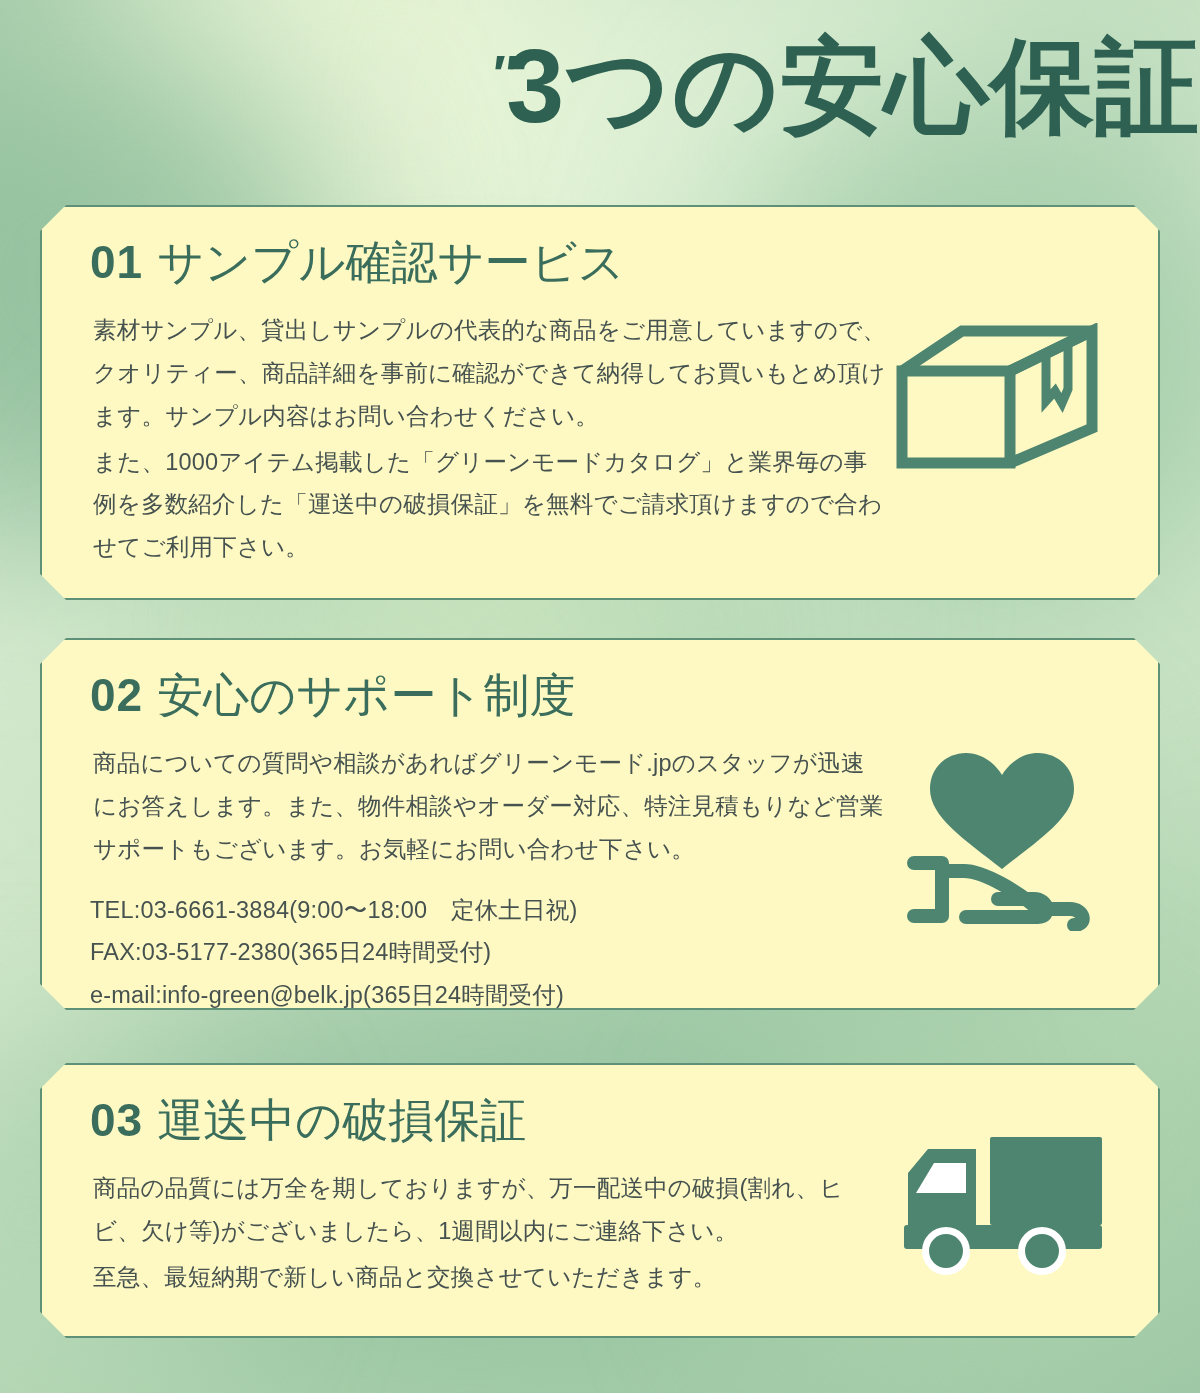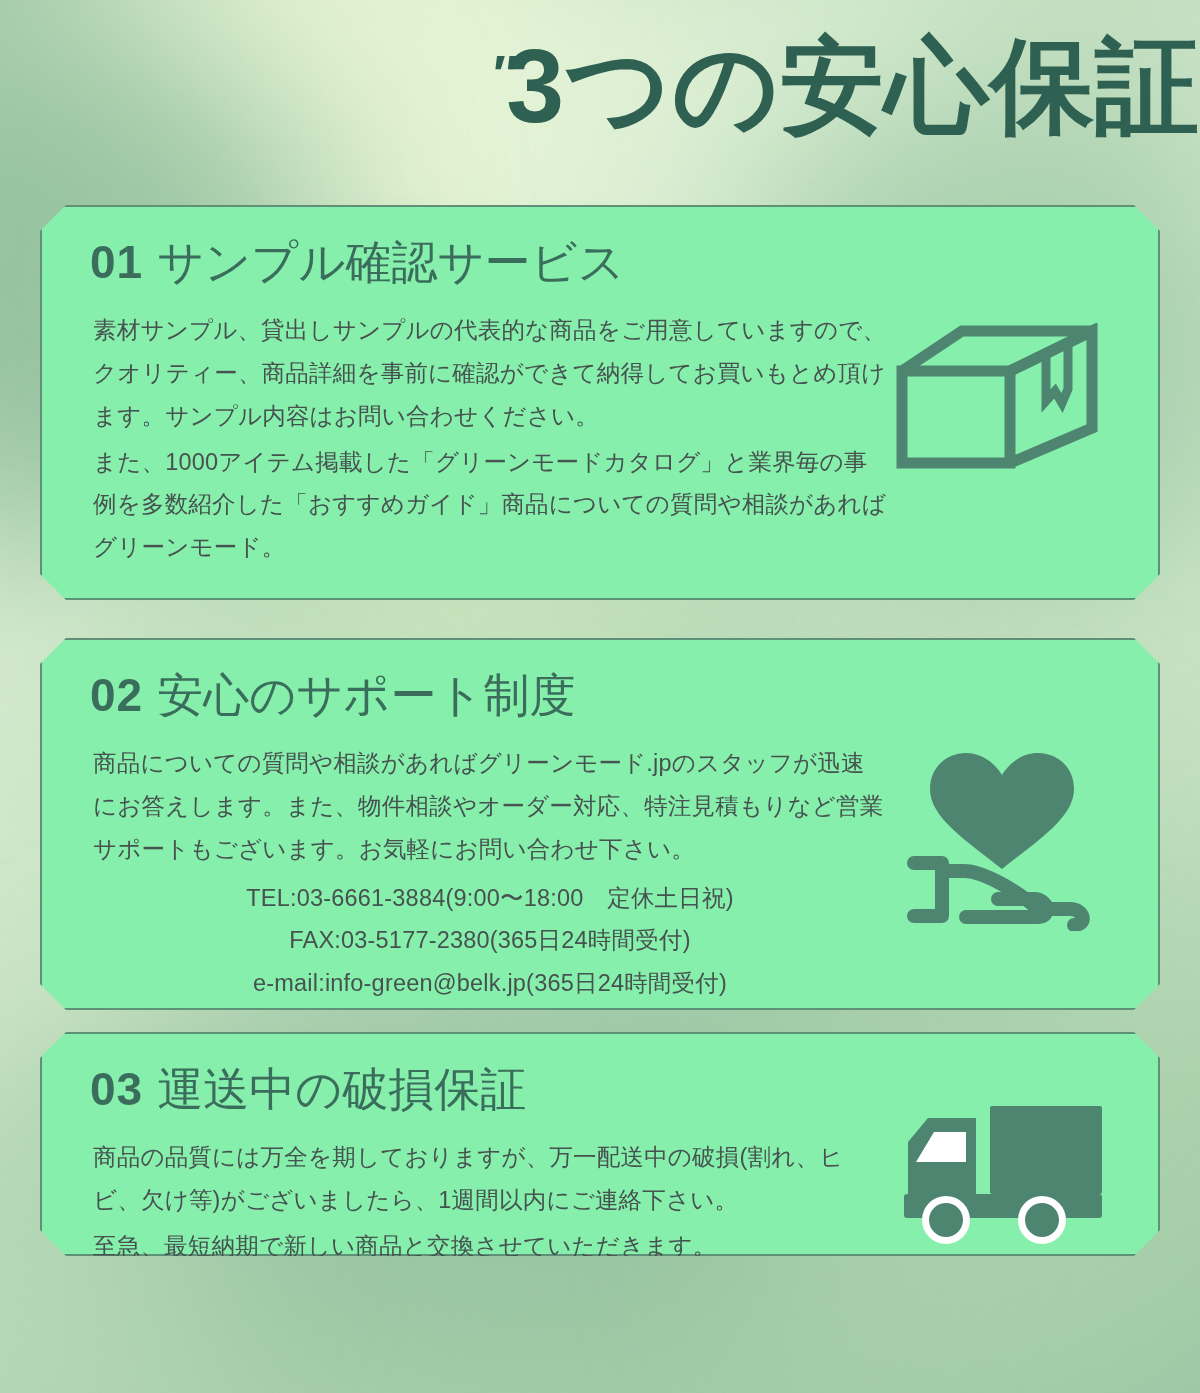--- a/index.html
+++ b/index.html
@@ -67,42 +67,42 @@
     left:8px;
     letter-spacing:-4px;
     font-weight:700;
   }
 
   
   .card {
     position:absolute;
     left:40px;
     width:1120px;
-    background:#86efac;
+    background:#fef9c3;
     border:2px solid #5f9178;
     clip-path:polygon(
       26px 0,
       calc(100% - 26px) 0,
       100% 26px,
       100% calc(100% - 26px),
       calc(100% - 26px) 100%,
       26px 100%,
       0 calc(100% - 26px),
       0 26px);
   }
   .card-inner {
     position:relative;
     width:100%;
     height:100%;
     padding:28px 44px 24px 48px;
   }
 
   #card-1 { top:205px;  height:395px; }
   #card-2 { top:638px;  height:372px; }
-  #card-3 { top:1032px; height:224px; }
+  #card-3 { top:1063px; height:275px; }
 
   .card-title {
     color:#3a6d5b;
     font-size:46px;
     line-height:1.18;
     font-weight:400;
     white-space:nowrap;
   }
   .card-title .num {
     font-weight:700;
@@ -112,21 +112,21 @@
 
   .card-body {
     margin-top:20px;
     color:#46524f;
     font-size:23.5px;
     line-height:1.82;
     max-width:800px;
     letter-spacing:.2px;
   }
   .card-body p { margin:3px; }
-  .contact { margin-top:6px;text-align:center; }
+  .contact { margin-top:18px; }
   .contact div { white-space:nowrap; }
 
   
   .icon-well {
     position:absolute;
     display:flex;
     align-items:center;
     justify-content:center;
   }
   #icon-box   { right:46px; top:108px;  width:230px; height:170px; }
@@ -159,21 +159,21 @@
     <span class="mark">″</span><span>3つの安心保証</span>
   </h1>
 
   <section class="card" id="card-1">
     <div class="card-inner">
       <h2 class="card-title">
         <span class="num">01</span><span>サンプル確認サービス</span>
       </h2>
       <div class="card-body">
         <p>素材サンプル、貸出しサンプルの代表的な商品をご用意していますので、クオリティー、商品詳細を事前に確認ができて納得してお買いもとめ頂けます。サンプル内容はお問い合わせください。</p>
-        <p>また、1000アイテム掲載した「グリーンモードカタログ」と業界毎の事例を多数紹介した「おすすめガイド」商品についての質問や相談があればグリーンモード。</p>
+        <p>また、1000アイテム掲載した「グリーンモードカタログ」と業界毎の事例を多数紹介した「運送中の破損保証」を無料でご請求頂けますので合わせてご利用下さい。</p>
       </div>
 
       <div class="icon-well" id="icon-box">
         <svg width="210" height="155" viewBox="0 0 210 155" fill="none" stroke="#4d8570" stroke-width="11" stroke-linejoin="miter">
 
           <path d="M10 48 L118 48 L118 140 L10 140 Z"></path>
 
           <path d="M10 48 L70 8 L200 8 L118 48"></path>
 
           <path d="M118 48 L200 8 L200 105 L118 140"></path>

